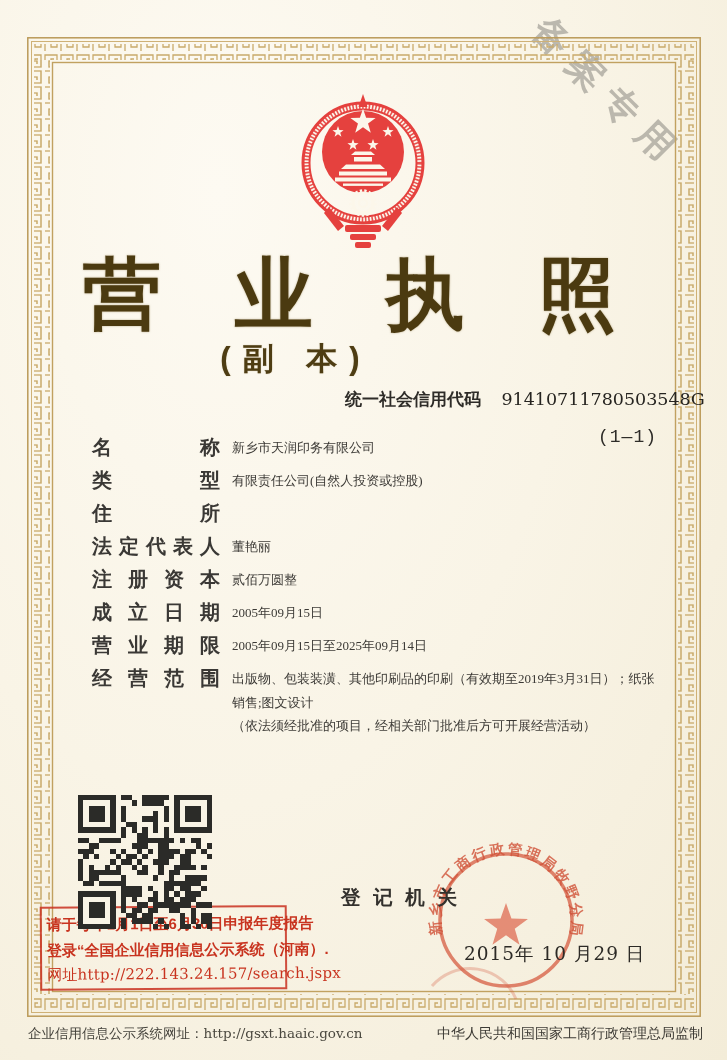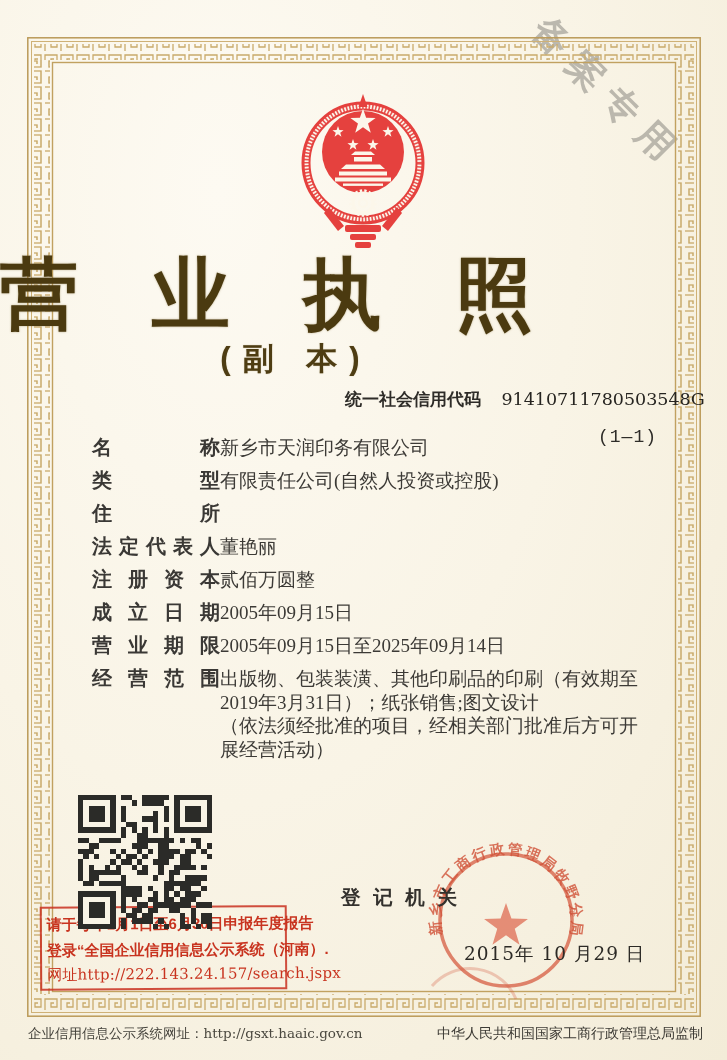--- a/index.html
+++ b/index.html
@@ -13,21 +13,21 @@
   
   #watermark{
     left:556px;top:6px;width:300px;
     transform:rotate(45deg);transform-origin:0 0;
     font-size:37px;letter-spacing:12px;font-weight:600;
     color:rgba(125,123,118,0.5);z-index:1;
   }
 
   
   #title{
-    left:0;top:243px;width:727px;text-align:left;
+    left:0;top:243px;width:727px;text-align:center;
     font-size:78px;font-weight:bold;letter-spacing:26px;padding-right:2px;box-sizing:border-box;
     color:#4b3a10;text-shadow:0 0 2px rgba(122,100,45,0.55);
     z-index:3;font-family:"Liberation Sans",sans-serif;
   }
   #subtitle{
     left:0;top:338px;width:592px;text-align:center;
     font-size:31px;font-weight:600;letter-spacing:12px;
     color:#4e3d13;text-shadow:0 0 1px rgba(122,100,45,0.5);z-index:3;
   }
 
@@ -38,21 +38,21 @@
   #page-no{left:598px;top:411px;font-size:18px;color:#2e2c28;font-family:Liberation Mono, monospace;z-index:3;letter-spacing:1px;margin-top:16px;}
 
   
   #fields{left:92px;top:436px;width:570px;z-index:3;}
   .row{display:flex;align-items:flex-start;margin-bottom:9.5px;}
   .row .flabel{
     width:128px;flex:0 0 128px;display:flex;justify-content:space-between;
     font-size:20px;font-weight:bold;color:#3a3835;line-height:23.5px;
   }
   .row .fvalue{
-    width:428px;font-size:19px;color:#3c3a36;line-height:23.5px;
+    margin-left:12px;width:428px;font-size:13px;color:#3c3a36;line-height:23.5px;
     font-family:"Liberation Serif",serif;white-space:pre-line;
   }
 
   
   #stamp-box{
     left:40px;top:906px;width:247px;height:84px;z-index:2;
     border:2.5px solid rgba(201,48,32,0.85);
     color:#c8331f;padding:3px 5px;box-sizing:border-box;
     transform:rotate(-0.4deg);
   }

